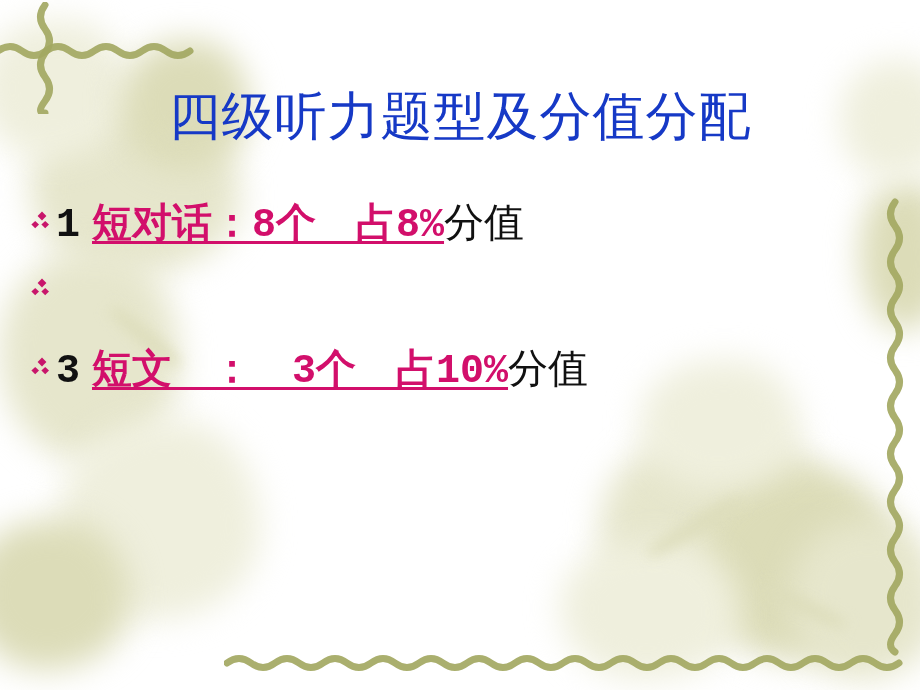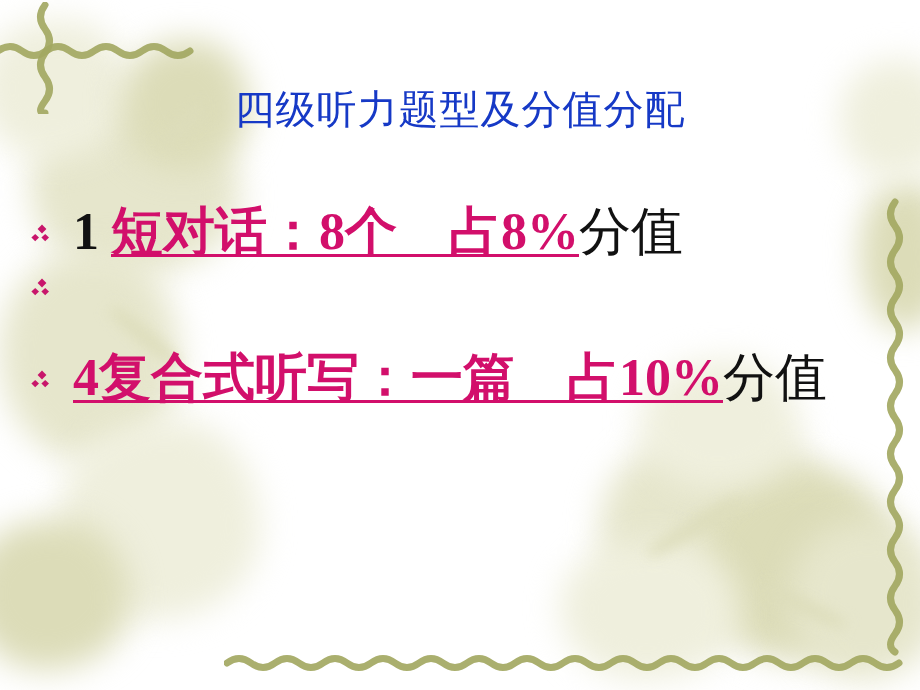--- a/index.html
+++ b/index.html
@@ -52,21 +52,21 @@
   .wave svg { display: block; }
 
   
   #title {
     position: absolute;
     left: 0;
     top: 88px;
     width: 920px;
     text-align: center;
     color: #1639c6;
-    font-size: 40px;
+    font-size: 52px;
     line-height: 1.08;
     font-weight: 400;
     letter-spacing: 1px;
     font-family: "DejaVu Sans", "Liberation Sans", sans-serif;
     white-space: nowrap;
   }
 
   
   #bullets {
     position: absolute;
@@ -82,26 +82,25 @@
   }
   .bullet-mark {
     flex: 0 0 auto;
     width: 26px;
     position: relative;
     top: -2px;
   }
   .bullet-mark svg { display: block; }
 
   .bullet-text {
-    font-size: 52px;
+    font-size: 40px;
     line-height: 1;
     font-weight: 700;
-    font-family: Liberation Serif, serif;
+    font-family: Liberation Mono, monospace;
     color: #111111;
-    margin-left: 17px;
   }
   .bullet-text .idx {
     color: #111111;
     font-weight: 700;
   }
   .bullet-text .idx.magenta {
     color: #d20f6b;
     text-decoration: underline;
     text-decoration-thickness: 3px;
     text-underline-offset: 5px;
@@ -193,17 +192,17 @@
         </span>
       </div>
       <div class="bullet-row">
         <span class="bullet-mark">
           <svg width="24" height="24" viewBox="0 0 24 24" aria-hidden="true">
             <path d="M12 1.5 L16.4 6 L12 10.5 L7.6 6 Z" fill="#c8166b"></path>
             <path d="M5.2 11 L9.0 14.6 L5.2 18.2 L1.4 14.6 Z" fill="#c8166b"></path>
             <path d="M15.2 11 L19.0 14.6 L15.2 18.2 L11.4 14.6 Z" fill="#c8166b"></path>
           </svg>
         </span>
-        <span class="bullet-text"><span class="idx magenta">4</span><span class="hl">复合式听写：一篇　占10%</span><span class="tail">分值</span></span>
+        <span class="bullet-text"><span class="idx">3</span><span class="gap"></span><span class="hl">短文　：　3个　占10%</span><span class="tail">分值</span></span>
       </div>
     </div>
 
 </div>
 
 </body></html>

